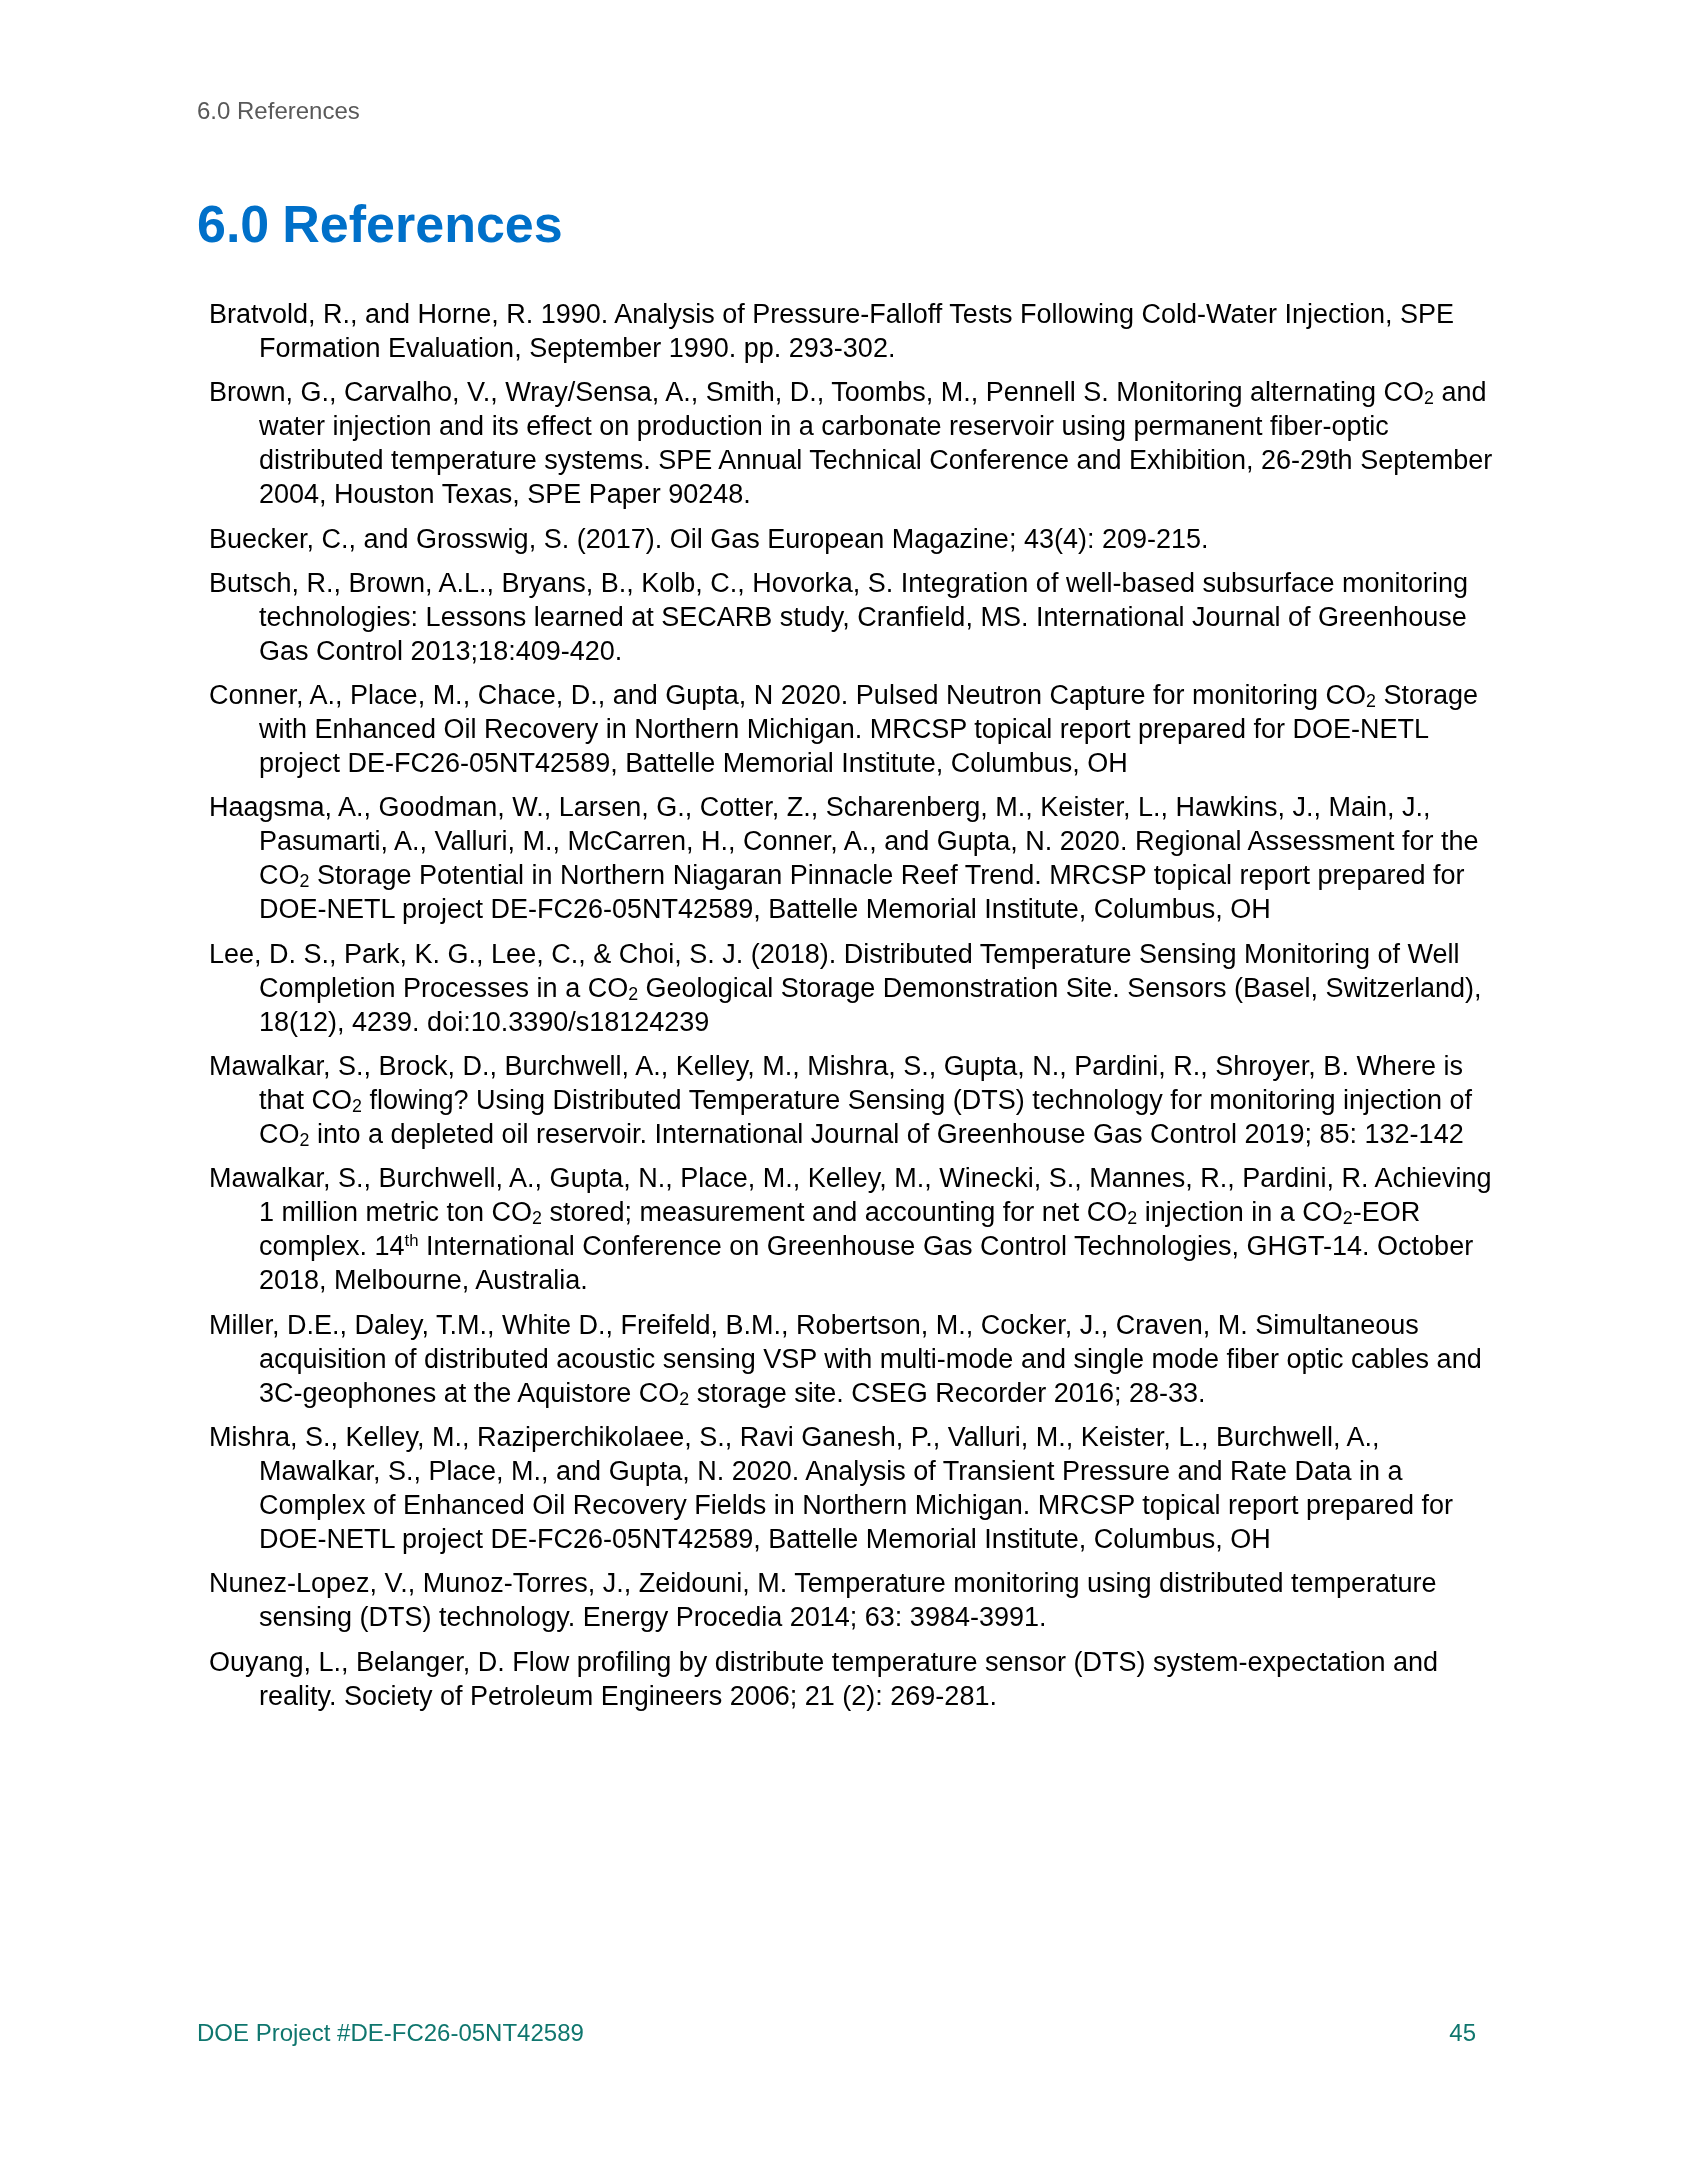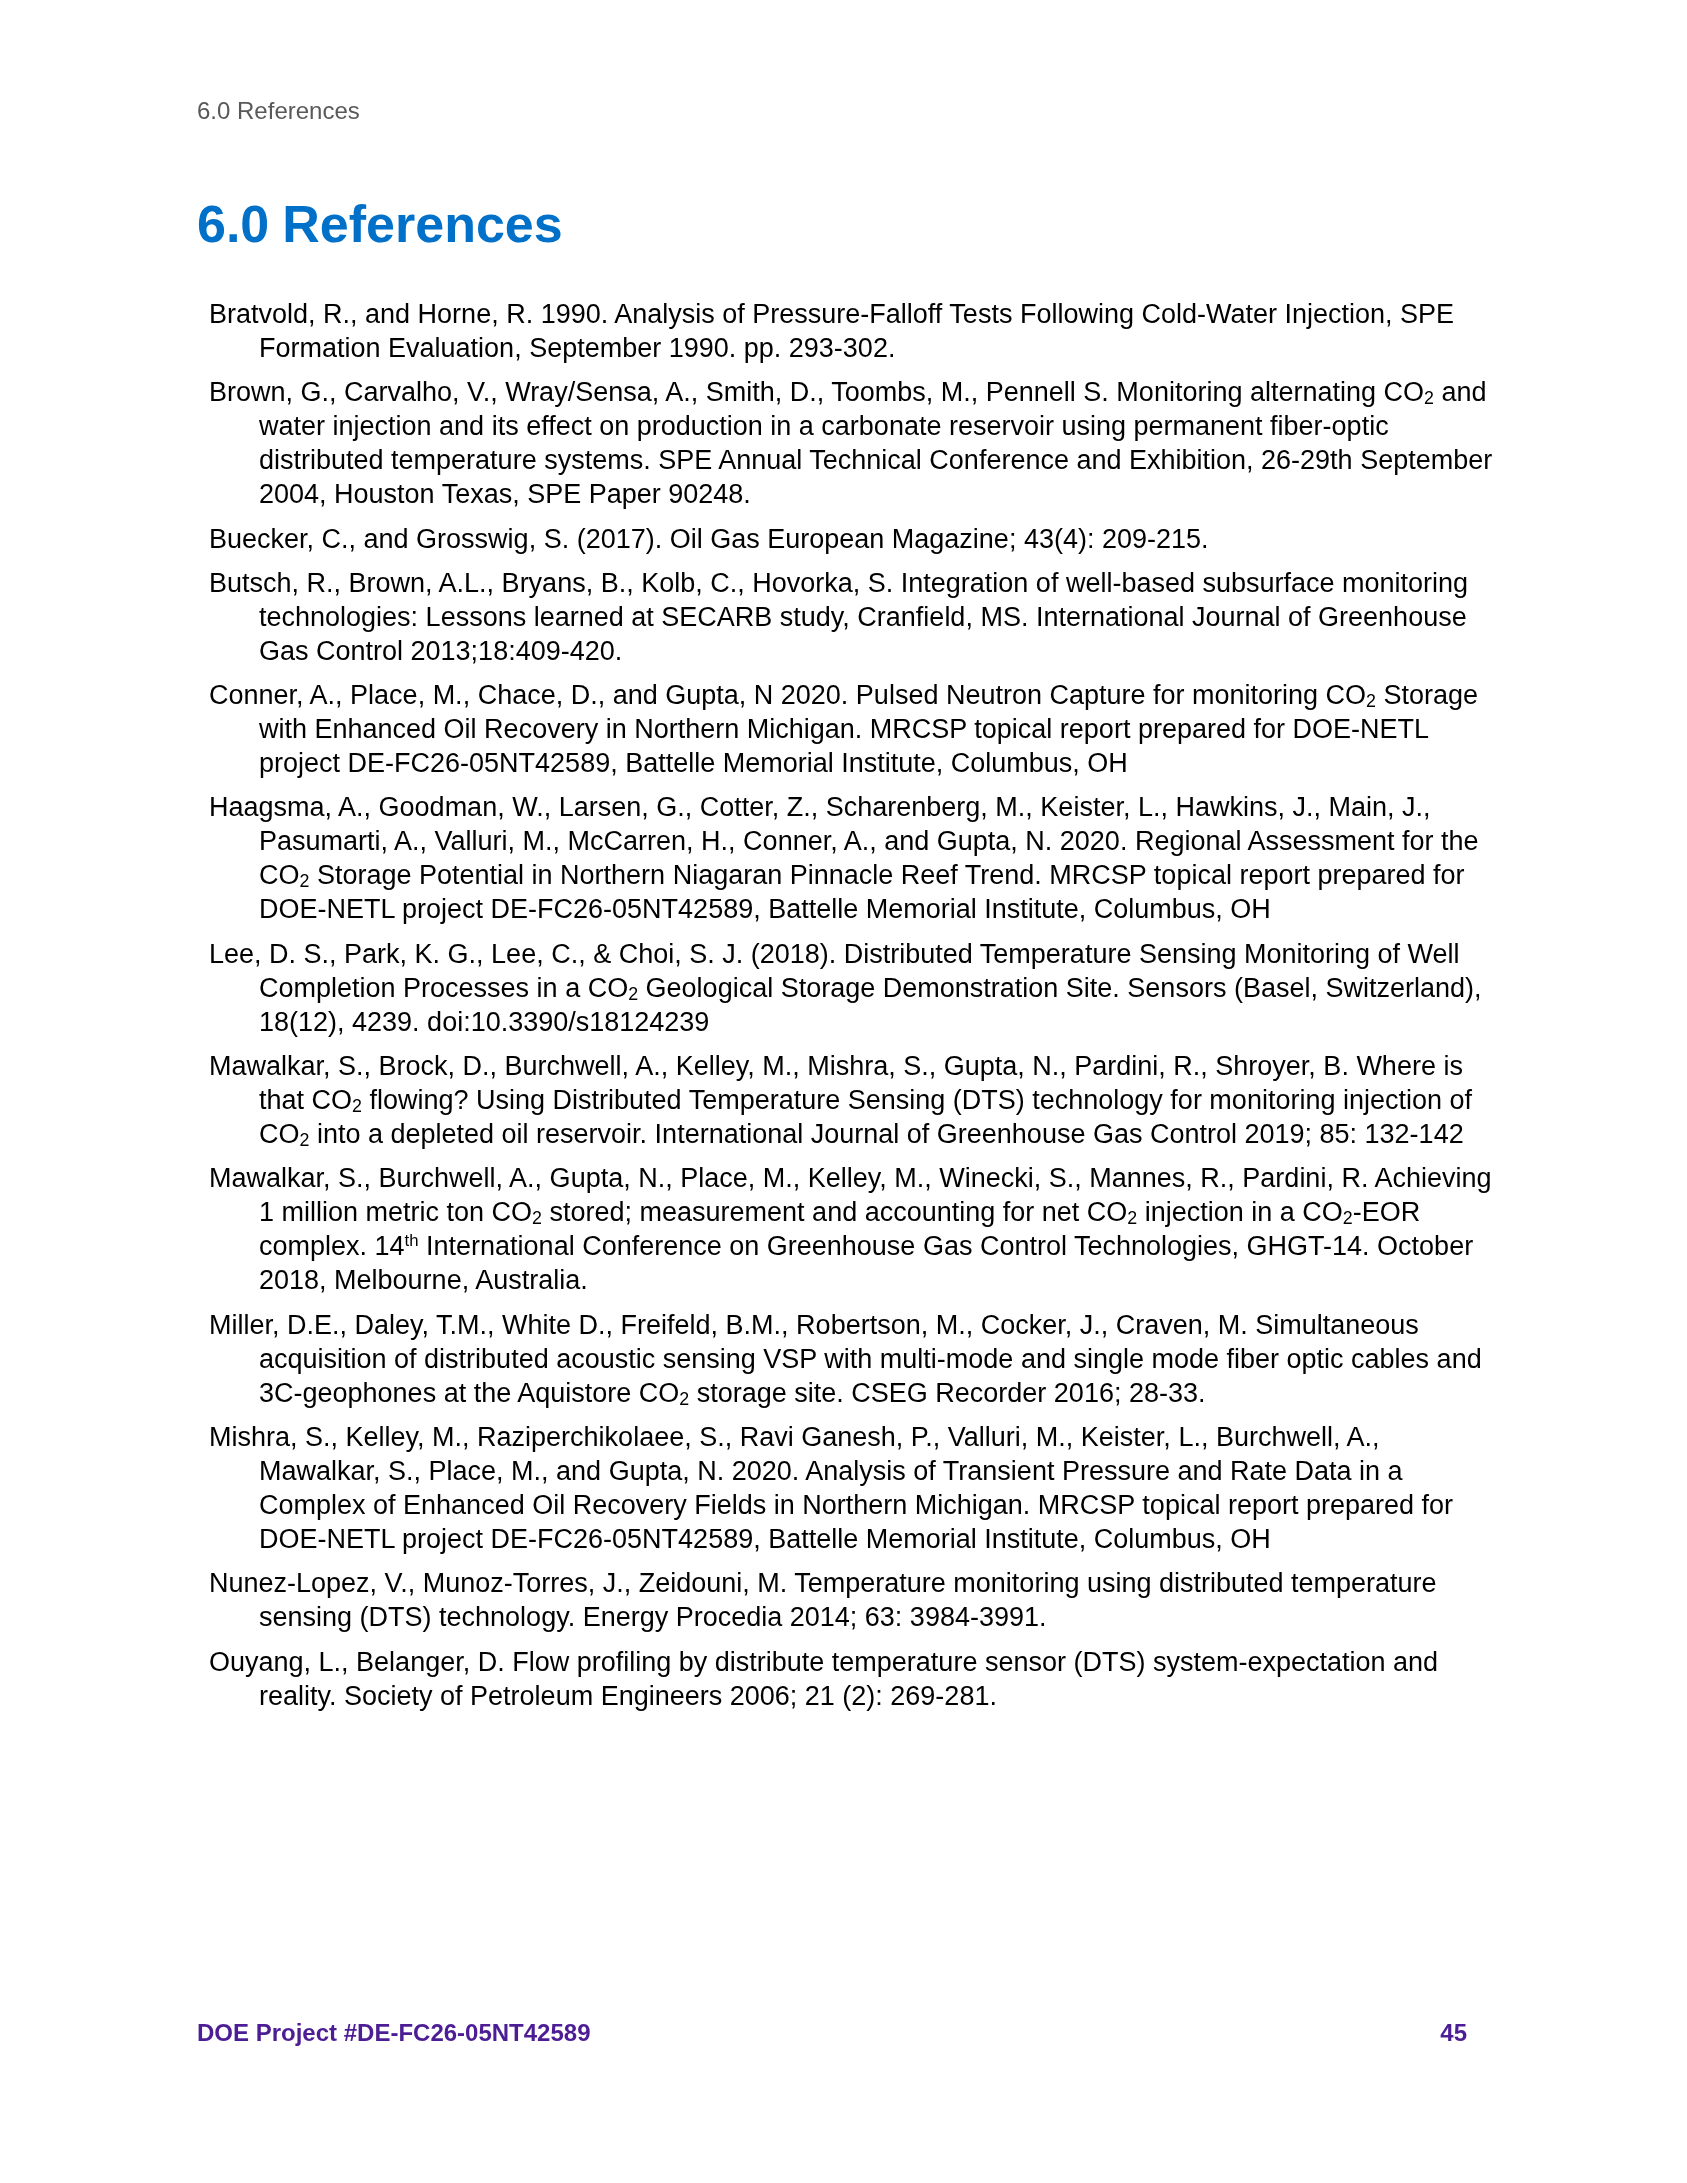--- a/index.html
+++ b/index.html
@@ -60,28 +60,27 @@
       font-size: 0.62em;
       vertical-align: 0.55em;
       line-height: 0;
     }
     .footer {
       position: absolute;
       left: 197px;
       top: 2018px;
       width: 1287px;
       font-size: 24px;
-      color: #4c1d95;
+      color: #0f766e;
       line-height: 30px;
-      font-weight: bold;
     }
     .footer .line { display: block; }
     .footer .page-number {
       position: absolute;
-      right: 17px;
+      right: 8px;
       bottom: 0;
     }
   </style>
 </head>
 <body>
 
 <div class="running-header">6.0 References</div>
 
 <h1 class="page-title">
   <span class="num">6.0</span><span class="title">References</span>

